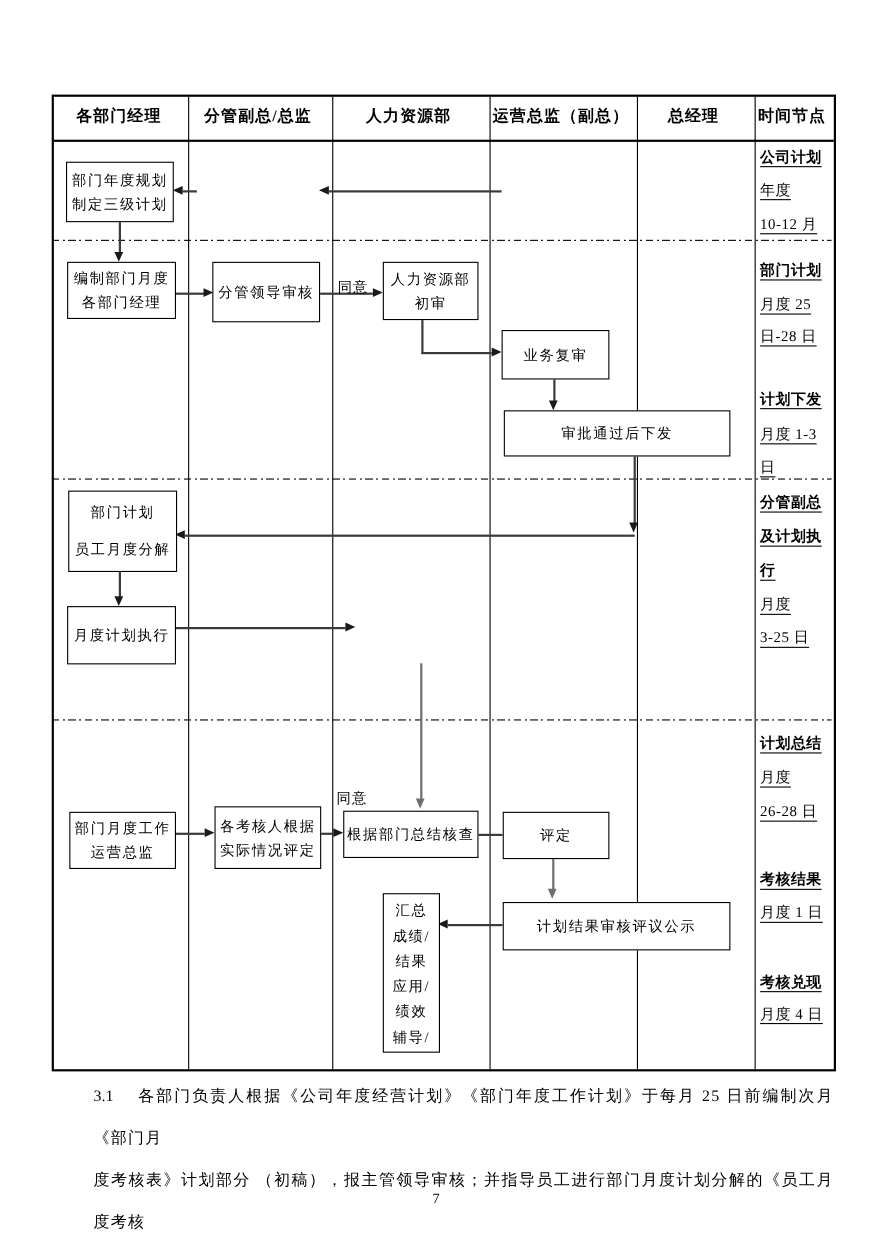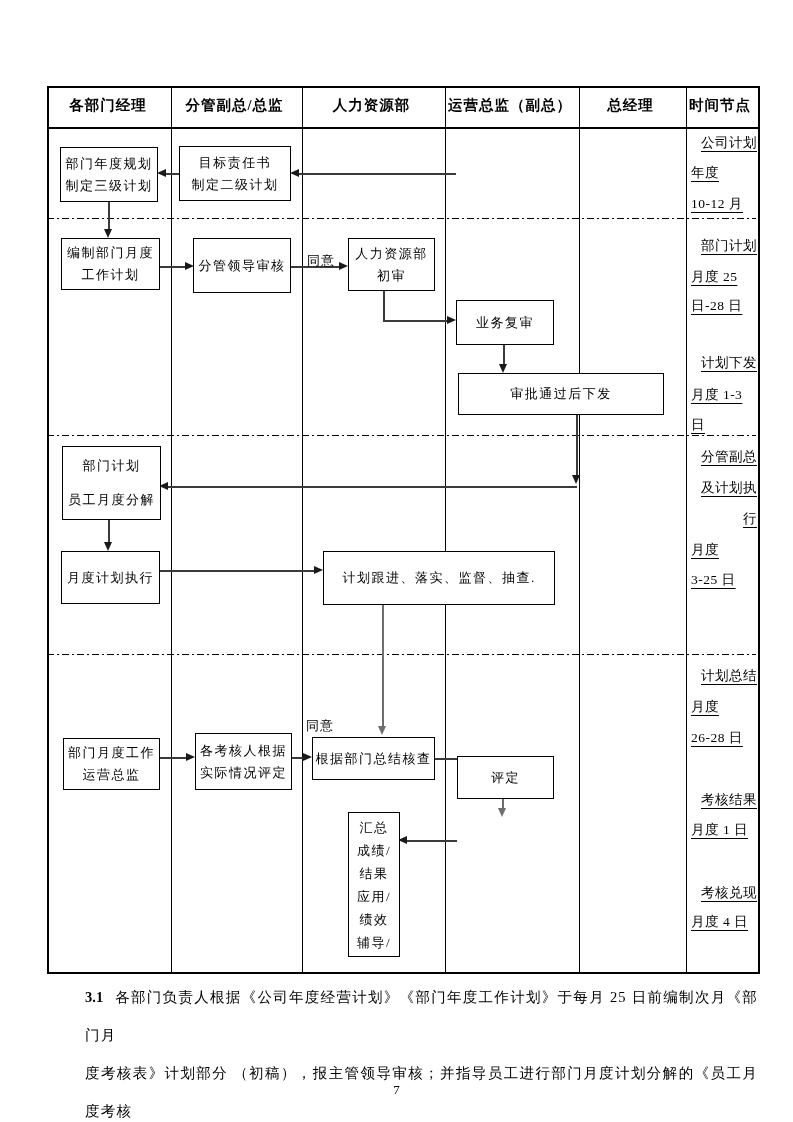--- a/index.html
+++ b/index.html
@@ -27,25 +27,25 @@
   .vl{position:absolute;width:1.5px;background:#3a3a3a;z-index:2;}
   .gray{background:#6e6e6e;}
   .ah-l{position:absolute;width:0;height:0;border-top:4.5px solid transparent;border-bottom:4.5px solid transparent;border-right:9px solid #1a1a1a;z-index:2;}
   .ah-r{position:absolute;width:0;height:0;border-top:4.5px solid transparent;border-bottom:4.5px solid transparent;border-left:9px solid #1a1a1a;z-index:2;}
   .ah-d{position:absolute;width:0;height:0;border-left:4.5px solid transparent;border-right:4.5px solid transparent;border-top:9px solid #1a1a1a;z-index:2;}
   .ah-d.gray{border-top-color:#6e6e6e;background:none;}
   .lbl{position:absolute;font-size:13px;z-index:4;letter-spacing:1px;}
   
   .tl{position:absolute;left:691px;width:66px;font-size:13.5px;z-index:2;
       text-decoration:underline;text-underline-offset:4px;letter-spacing:0.5px;white-space:nowrap;}
-  .tlb{font-weight:normal;text-align:right;}
+  .tlb{font-weight:bold;}
   
   #para{position:absolute;left:85px;top:978px;width:673px;font-size:14.5px;line-height:38px;
         text-align:justify;letter-spacing:1.2px;z-index:2;}
-  #para .pnum{font-weight:bold;margin-right:12px;letter-spacing:0;}
+  #para .pnum{font-weight:normal;margin-right:22px;letter-spacing:0;}
   #para .ptxt{white-space:pre-line;}
   #pgnum{position:absolute;left:0;top:1082px;width:100%;text-align:center;font-size:13px;z-index:2;}
 </style>
 </head>
 <body>
 
 <div id="page">
 
   <div id="tbl">
     <div class="vgrid" style="left:122px"></div>
@@ -100,45 +100,43 @@
   <div class="hl" style="left:290px;top:757px;width:13px"></div>
   <div class="ah-r" style="left:303px;top:753px"></div>
   <div class="hl" style="left:433px;top:758px;width:24px"></div>
   <div class="vl gray" style="left:502px;top:779px;height:30px"></div>
   <div class="ah-d gray" style="left:498px;top:808px"></div>
   <div class="hl" style="left:407px;top:840px;width:50px"></div>
   <div class="ah-l" style="left:398px;top:836px"></div>
 
   <div class="fbox" style="left:60px;top:147px;width:96px;height:53px">部门年度规划
 制定三级计划</div>
-  <div class="fbox" style="left:179px;top:146px;width:110px;height:53px">目标责任书
-制定二级计划</div>
   <div class="fbox" style="left:61px;top:238px;width:97px;height:50px">编制部门月度
-工作计划</div>
+各部门经理</div>
   <div class="fbox" style="left:193px;top:238px;width:96px;height:53px">分管领导审核</div>
   <div class="fbox" style="left:348px;top:238px;width:85px;height:51px">人力资源部
 初审</div>
   <div class="fbox" style="left:456px;top:300px;width:96px;height:43px">业务复审</div>
   <div class="fbox" style="left:458px;top:373px;width:204px;height:40px">审批通过后下发</div>
   <div class="fbox" style="left:62px;top:446px;width:97px;height:72px;line-height:34px">部门计划
 员工月度分解</div>
   <div class="fbox" style="left:61px;top:551px;width:97px;height:51px">月度计划执行</div>
-  <div class="fbox" style="left:323px;top:551px;width:230px;height:52px">计划跟进、落实、监督、抽查.</div>
   <div class="fbox" style="left:63px;top:738px;width:95px;height:50px">部门月度工作
 运营总监</div>
   <div class="fbox" style="left:195px;top:733px;width:95px;height:55px">各考核人根据
 实际情况评定</div>
   <div class="fbox" style="left:312px;top:737px;width:121px;height:41px">根据部门总结核查</div>
-  <div class="fbox" style="left:457px;top:756px;width:95px;height:41px">评定</div>
+  <div class="fbox" style="left:457px;top:738px;width:95px;height:41px">评定</div>
   <div class="fbox" style="left:348px;top:812px;width:50px;height:143px;line-height:23px">汇总
 成绩/
 结果
 应用/
 绩效
 辅导/</div>
+  <div class="fbox" style="left:457px;top:820px;width:205px;height:42px">计划结果审核评议公示</div>
 
   <div class="lbl" style="left:307px;top:252px">同意</div>
   <div class="lbl" style="left:306px;top:717px">同意</div>
 
   <div class="tl tlb" style="top:134px">公司计划</div>
   <div class="tl" style="top:164px">年度</div>
   <div class="tl" style="top:195px">10-12 月</div>
   <div class="tl tlb" style="top:237px">部门计划</div>
   <div class="tl" style="top:268px">月度 25</div>
   <div class="tl" style="top:297px">日-28 日</div>

